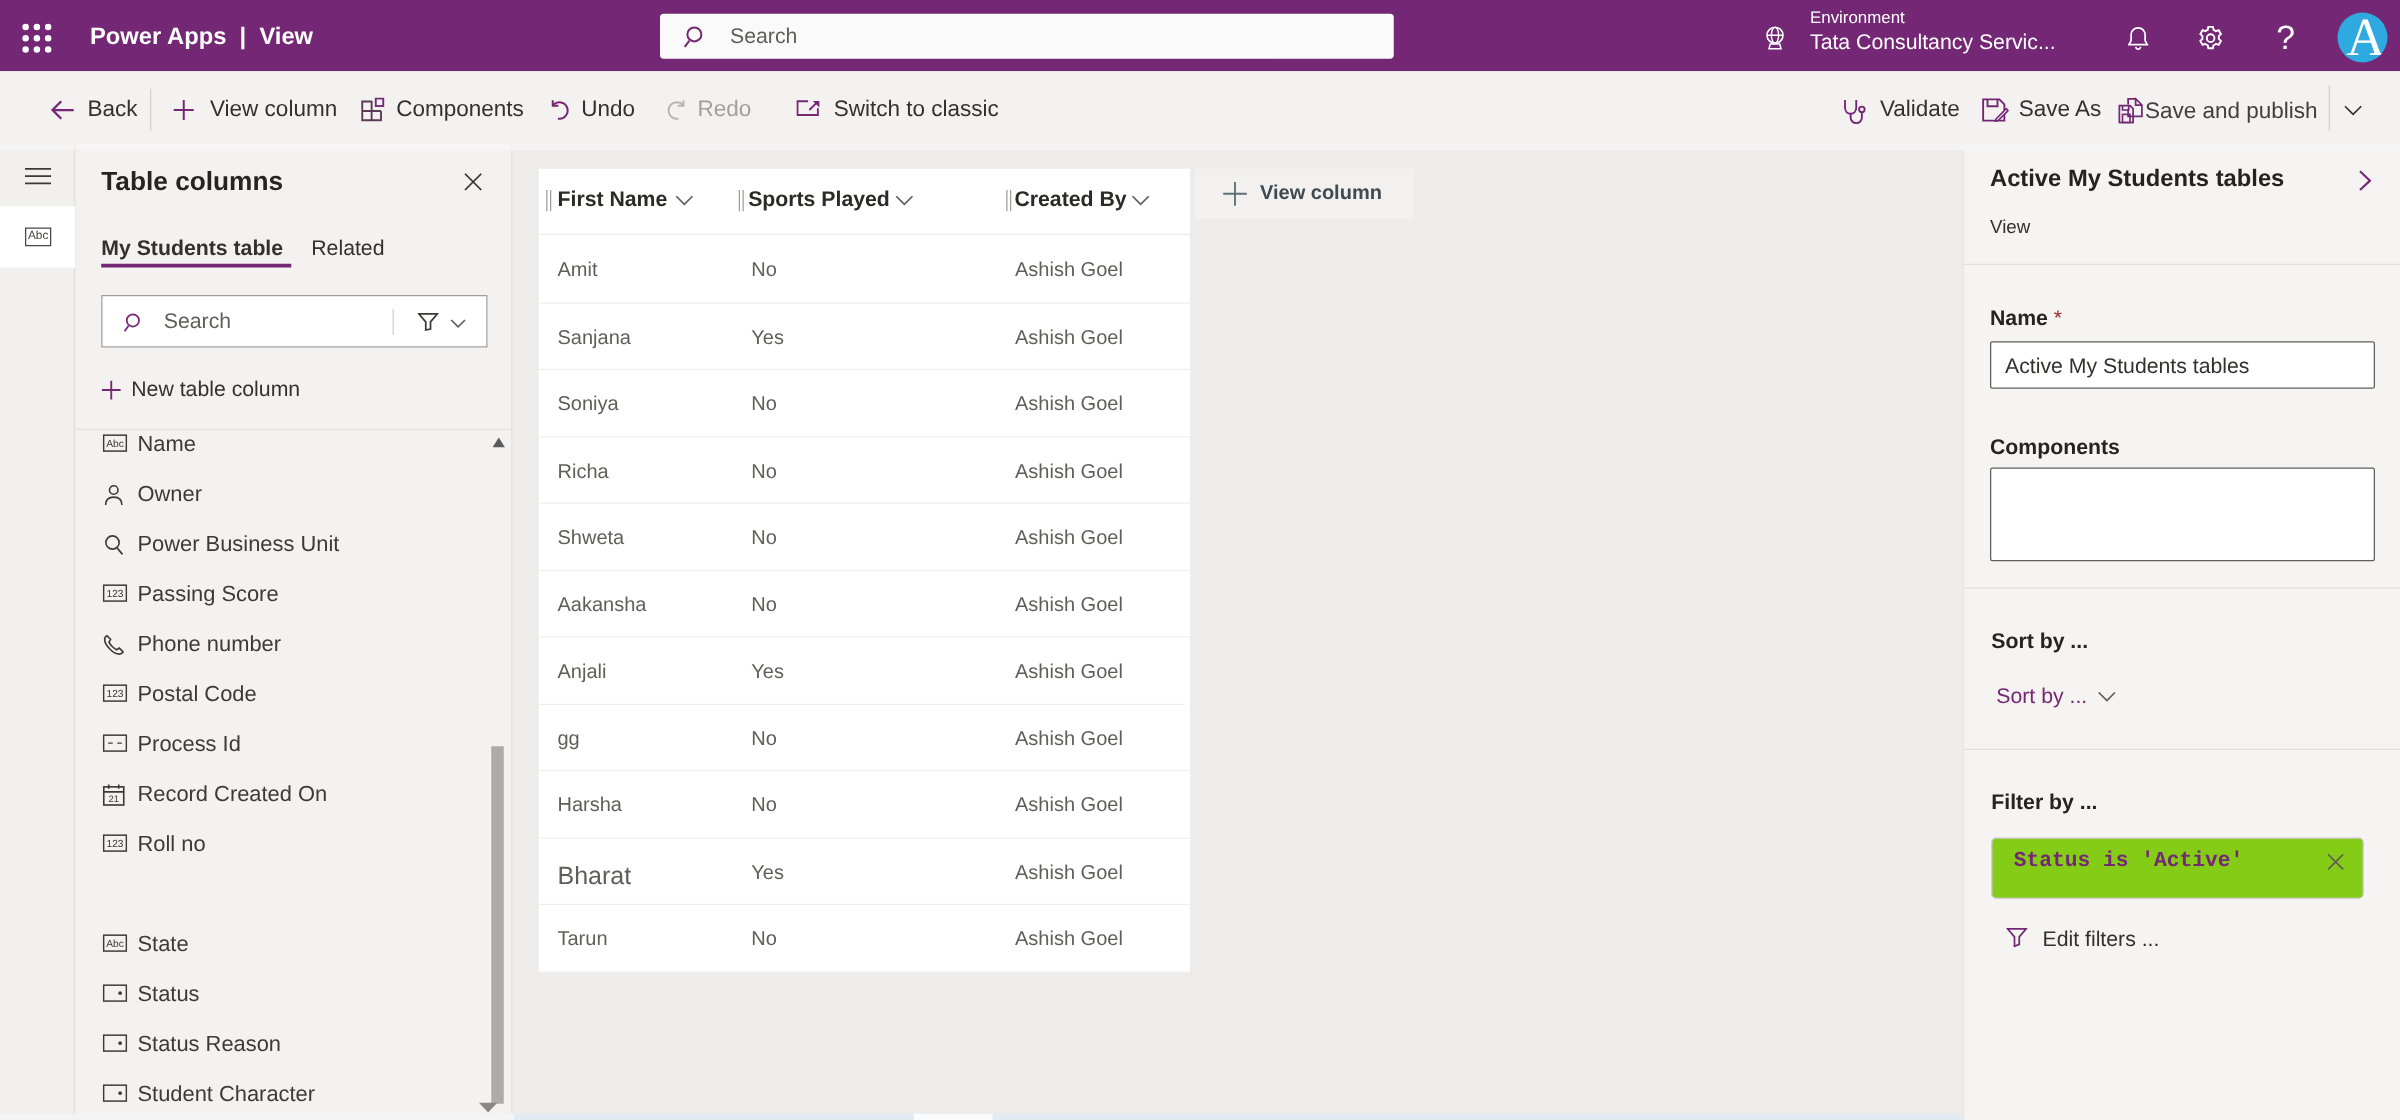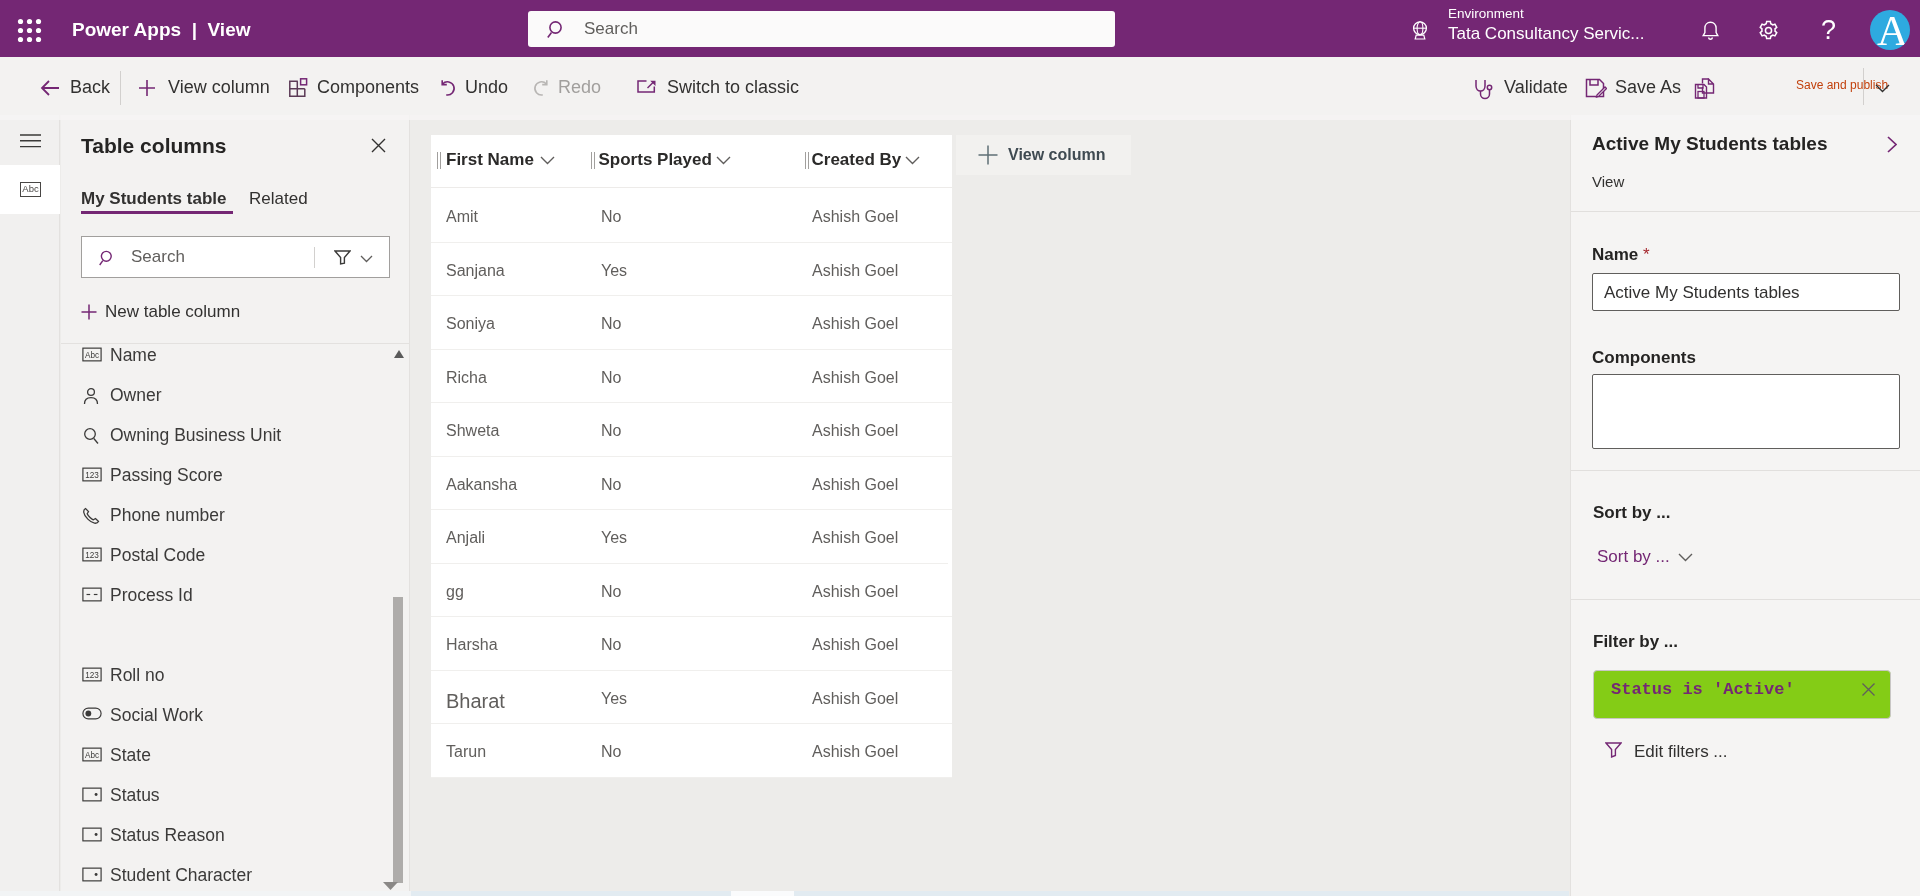--- a/index.html
+++ b/index.html
@@ -111,21 +111,21 @@
     <path d="M12 17 L20 9 L21.5 10.5 L13.5 18.5 L11.5 19 Z" fill="#f3f2f1" stroke="#742774" stroke-width="1.3"></path>
   </svg>
   <div class="abs" style="left:1615px;top:20px;font-size:18px;color:#323130;">Save As</div>
 
   <svg class="abs" style="left:1694px;top:21px;" width="21" height="21" viewBox="0 0 21 21">
     <path d="M14.5 1 L8.5 1 L8.5 5.5 M8.5 9 L8.5 15 L19.5 15 L19.5 6 L14.5 1 L14.5 6 L19.5 6" fill="none" stroke="#742774" stroke-width="1.4"></path>
     <path d="M1.5 6.5 L10 6.5 L12.5 9 L12.5 20 L1.5 20 Z" fill="none" stroke="#742774" stroke-width="1.4"></path>
     <rect x="4" y="13.5" width="6" height="6.5" fill="none" stroke="#742774" stroke-width="1.3"></rect>
     <path d="M4 6.5 L4 10 L9 10 L9 6.5" fill="none" stroke="#742774" stroke-width="1.3"></path>
   </svg>
-  <div class="abs" style="left:1796px;top:20.5px;font-size:12px;color:#c2410c;">Save and publish</div>
+  <div class="abs" style="left:1716px;top:20.5px;font-size:18px;color:#404040;">Save and publish</div>
 
   <div class="abs" style="left:1863px;top:11px;width:1px;height:37px;background:#d2d0ce;"></div>
   <svg class="abs" style="left:1875px;top:27px;" width="15" height="9" viewBox="0 0 15 9">
     <path d="M1 1 L7.5 7.5 L14 1" fill="none" stroke="#323130" stroke-width="1.4"></path>
   </svg>
 </div>
 
 <div class="abs" style="left:0;top:115px;width:60px;height:781px;background:#f1f0ef;border-right:1px solid #e3e1df;">
   <svg class="abs" style="left:20px;top:19px;" width="21" height="14" viewBox="0 0 21 14">
     <path d="M0 1 L21 1 M0 6.8 L21 6.8 M0 12.6 L21 12.6" stroke="#3b3a39" stroke-width="1.4"></path>
@@ -185,21 +185,21 @@
         </div>
         <div class="abs" style="left:49px;top:0px;font-size:17.5px;color:#3b3a39;">Owner</div>
       </div>
       <div class="abs" style="left:0;top:88.5px;width:330px;height:40px;">
         <div class="abs" style="left:21px;top:2px;">
           <svg width="18" height="18" viewBox="0 0 18 18">
             <circle cx="8" cy="7" r="5.3" stroke="#3b3a39" fill="none" stroke-width="1.3"></circle>
             <line x1="11.8" y1="11.5" x2="16" y2="16.5" stroke="#3b3a39" fill="none" stroke-width="1.3"></line>
           </svg>
         </div>
-        <div class="abs" style="left:49px;top:0px;font-size:17.5px;color:#3b3a39;">Owning Business Unit</div>
+        <div class="abs" style="left:49px;top:0px;font-size:17.5px;color:#3b3a39;">Power Business Unit</div>
       </div>
       <div class="abs" style="left:0;top:128.5px;width:330px;height:40px;">
         <div class="abs" style="left:21px;top:2px;">
           <svg width="20" height="15" viewBox="0 0 22 16">
             <rect x="1" y="1" width="20" height="14" stroke="#3b3a39" fill="none" stroke-width="1.3"></rect>
             <text x="11" y="11.5" font-size="9" fill="#3b3a39" text-anchor="middle" font-family="Liberation Sans">123</text>
           </svg>
         </div>
         <div class="abs" style="left:49px;top:0px;font-size:17.5px;color:#3b3a39;">Passing Score</div>
       </div>
@@ -223,37 +223,40 @@
       <div class="abs" style="left:0;top:248.5px;width:330px;height:40px;">
         <div class="abs" style="left:21px;top:2px;">
           <svg width="20" height="15" viewBox="0 0 22 16">
             <rect x="1" y="1" width="20" height="14" stroke="#3b3a39" fill="none" stroke-width="1.3"></rect>
             <line x1="5" y1="8" x2="9" y2="8" stroke="#3b3a39" fill="none" stroke-width="1.3"></line>
             <line x1="13" y1="8" x2="17" y2="8" stroke="#3b3a39" fill="none" stroke-width="1.3"></line>
           </svg>
         </div>
         <div class="abs" style="left:49px;top:0px;font-size:17.5px;color:#3b3a39;">Process Id</div>
       </div>
+      <div class="abs" style="left:0;top:288.5px;width:330px;height:40px;">
+        <div class="abs" style="left:21px;top:2px;">
+          <svg width="18" height="18" viewBox="0 0 18 18">
+            <rect x="1" y="2.5" width="16" height="14.5" stroke="#3b3a39" fill="none" stroke-width="1.3"></rect>
+            <line x1="1" y1="6.5" x2="17" y2="6.5" stroke="#3b3a39" fill="none" stroke-width="1.3"></line>
+            <line x1="5" y1="0.5" x2="5" y2="4" stroke="#3b3a39" fill="none" stroke-width="1.3"></line>
+            <line x1="13" y1="0.5" x2="13" y2="4" stroke="#3b3a39" fill="none" stroke-width="1.3"></line>
+            <text x="9" y="14.5" font-size="7.5" fill="#3b3a39" text-anchor="middle" font-family="Liberation Sans">21</text>
+          </svg>
+        </div>
+        <div class="abs" style="left:49px;top:0px;font-size:17.5px;color:#3b3a39;">Record Created On</div>
+      </div>
       <div class="abs" style="left:0;top:328.5px;width:330px;height:40px;">
         <div class="abs" style="left:21px;top:2px;">
           <svg width="20" height="15" viewBox="0 0 22 16">
             <rect x="1" y="1" width="20" height="14" stroke="#3b3a39" fill="none" stroke-width="1.3"></rect>
             <text x="11" y="11.5" font-size="9" fill="#3b3a39" text-anchor="middle" font-family="Liberation Sans">123</text>
           </svg>
         </div>
         <div class="abs" style="left:49px;top:0px;font-size:17.5px;color:#3b3a39;">Roll no</div>
-      </div>
-      <div class="abs" style="left:0;top:368.5px;width:330px;height:40px;">
-        <div class="abs" style="left:21px;top:2px;">
-          <svg width="20" height="13" viewBox="0 0 22 14">
-            <rect x="1" y="1" width="20" height="12" rx="6" stroke="#3b3a39" fill="none" stroke-width="1.3"></rect>
-            <circle cx="7" cy="7" r="3.2" fill="#3b3a39"></circle>
-          </svg>
-        </div>
-        <div class="abs" style="left:49px;top:0px;font-size:17.5px;color:#3b3a39;">Social Work</div>
       </div>
       <div class="abs" style="left:0;top:408.5px;width:330px;height:40px;">
         <div class="abs" style="left:21px;top:2px;">
           <svg width="20" height="15" viewBox="0 0 22 16">
             <rect x="1" y="1" width="20" height="14" stroke="#3b3a39" fill="none" stroke-width="1.3"></rect>
             <text x="11" y="11.5" font-size="9" fill="#3b3a39" text-anchor="middle" font-family="Liberation Sans">Abc</text>
           </svg>
         </div>
         <div class="abs" style="left:49px;top:0px;font-size:17.5px;color:#3b3a39;">State</div>
       </div>

